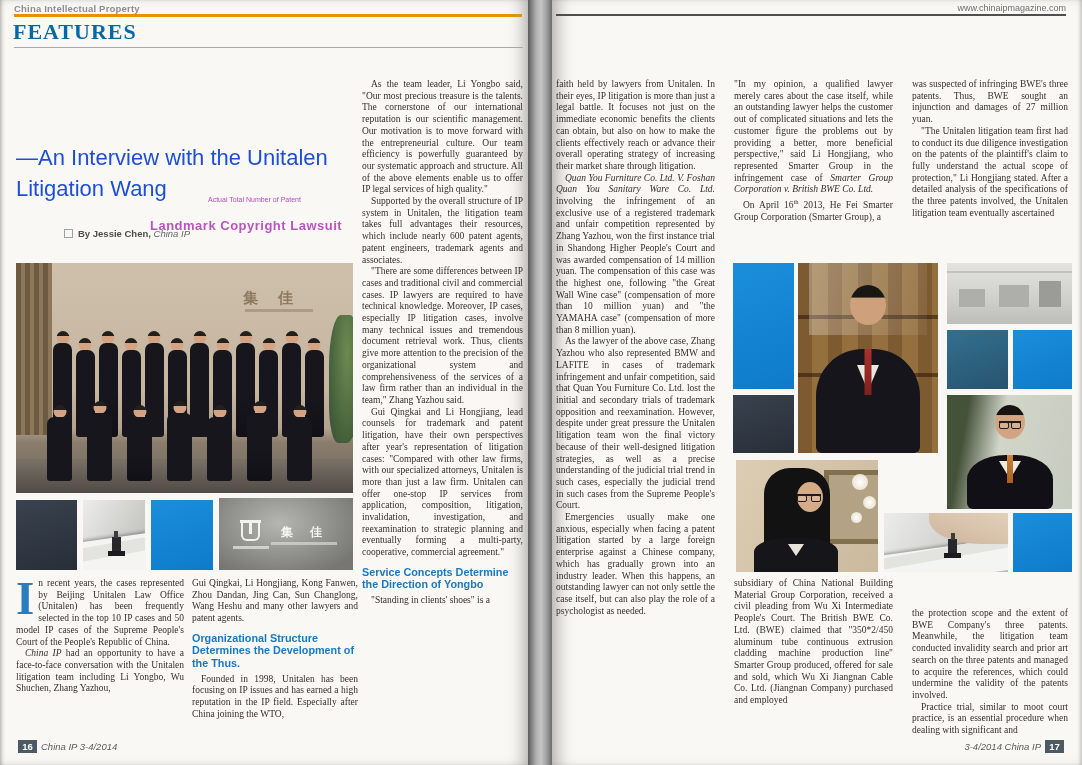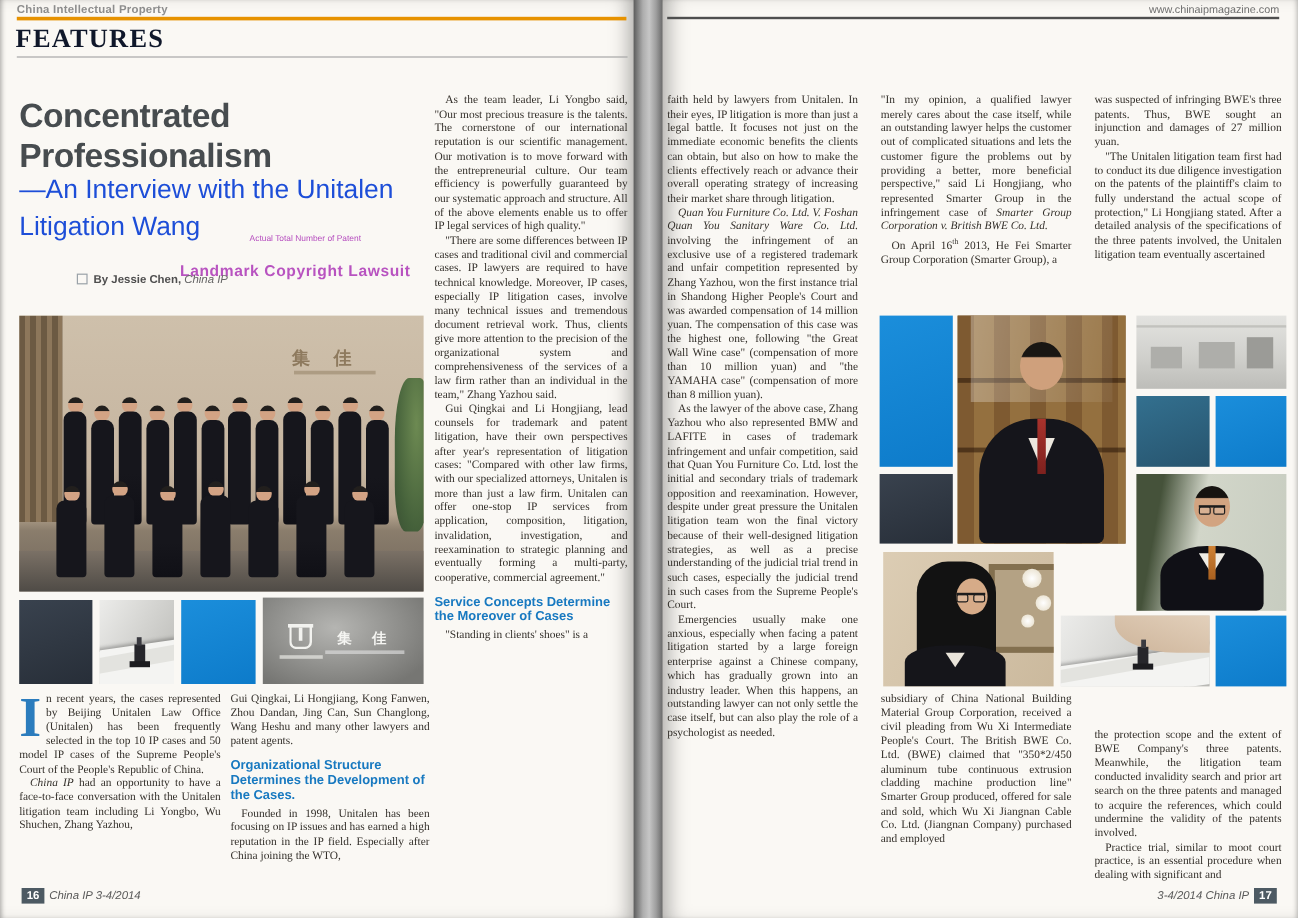--- a/index.html
+++ b/index.html
@@ -7,21 +7,21 @@
   .spread{position:relative;width:1082px;height:765px;}
   .page{position:absolute;top:0;height:765px;background:#faf8f4;}
   .page-left{left:0;width:530px;box-shadow:inset -14px 0 18px -10px rgba(0,0,0,.38), inset 3px 0 4px -2px rgba(0,0,0,.35);}
   .page-right{left:552px;width:530px;box-shadow:inset 14px 0 18px -10px rgba(0,0,0,.34), inset -3px 0 4px -2px rgba(0,0,0,.3);}
   .gutter{position:absolute;left:528px;top:0;width:26px;height:765px;
     background:linear-gradient(90deg,#5c5c5c,#adadad 30%,#c6c6c6 50%,#9e9e9e 72%,#585858);}
 
   
   .ph-brand{position:absolute;left:14px;top:3px;font-family:"Liberation Sans",sans-serif;font-size:9.5px;font-weight:bold;color:#8d8d8d;letter-spacing:.2px;}
   .ph-rule-orange{position:absolute;left:14px;top:14px;width:508px;height:2.5px;background:#e79200;}
-  .ph-section{position:absolute;left:13px;top:19px;font-family:"Liberation Serif",serif;font-size:22px;font-weight:bold;color:#0f172a;letter-spacing:1px;}
+  .ph-section{position:absolute;left:13px;top:19px;font-family:"Liberation Serif",serif;font-size:22px;font-weight:bold;color:#0369a1;letter-spacing:1px;}
   .ph-rule-gray{position:absolute;left:14px;top:47px;width:509px;height:1px;background:#a8a8a8;}
   .ph-url{position:absolute;right:16px;top:3px;font-family:"Liberation Sans",sans-serif;font-size:9px;color:#6e6e6e;}
   .ph-rule-dark{position:absolute;left:4px;top:14px;width:510px;height:2px;background:#4f4f4f;}
 
   
   .title{position:absolute;left:16px;top:80px;margin:0;font-family:"Liberation Sans",sans-serif;font-size:28px;line-height:33px;font-weight:bold;color:#474c4f;letter-spacing:-.4px;}
   .subtitle{position:absolute;left:16px;top:142px;font-family:"Liberation Sans",sans-serif;font-size:22px;line-height:31px;font-weight:400;color:#1d4ed8;}
   .ghost{position:absolute;font-family:"Liberation Sans",sans-serif;color:#a21caf;filter:blur(.4px);}
   .ghost1{left:208px;top:196px;font-size:7px;opacity:.8;}
   .ghost2{left:150px;top:218px;font-size:13px;font-weight:bold;opacity:.75;letter-spacing:.5px;}
@@ -120,21 +120,20 @@
 <body>
 
 <div class="spread">
 
   <div class="page page-left">
     <div class="ph-brand">China Intellectual Property</div>
     <div class="ph-rule-orange"></div>
     <div class="ph-section">FEATURES</div>
     <div class="ph-rule-gray"></div>
 
-    <h1 class="title"><span>Concentrated</span><br><span>Professionalism</span></h1>
     <div class="subtitle"><span>—An Interview with the Unitalen</span><br><span>Litigation Wang</span></div>
 
     <div class="ghost ghost1">Actual Total Number of Patent</div>
     <div class="ghost ghost2">Landmark Copyright Lawsuit</div>
 
     <div class="byline"><span class="byline-sq"></span><b>By</b>&nbsp;<b>Jessie Chen,</b>&nbsp;<i>China IP</i></div>
 
     <div class="groupphoto">
       <div class="gp-slats"></div>
       <div class="gp-floor"></div>
@@ -179,28 +178,29 @@
       <div class="rc-sign">集 佳</div>
       <div class="rc-signline"></div>
     </div>
 
     <div class="col col1">
       <p class="p noindent"><span class="dropcap">I</span><span>n recent years, the cases represented by Beijing Unitalen Law Office (Unitalen) has been frequently selected in the top 10 IP cases and 50 model IP cases of the Supreme People's Court of the People's Republic of China.</span></p>
       <p class="p"><i>China IP</i><span> had an opportunity to have a face-to-face conversation with the Unitalen litigation team including Li Yongbo, Wu Shuchen, Zhang Yazhou,</span></p>
     </div>
     <div class="col col2">
       <p class="p noindent">Gui Qingkai, Li Hongjiang, Kong Fanwen, Zhou Dandan, Jing Can, Sun Changlong, Wang Heshu and many other lawyers and patent agents.</p>
-      <h3 class="bluehead">Organizational Structure Determines the Development of the Cases.</h3>
+      <h3 class="bluehead">Organizational Structure Determines the Development of the Thus.</h3>
       <p class="p">Founded in 1998, Unitalen has been focusing on IP issues and has earned a high reputation in the IP field. Especially after China joining the WTO,</p>
     </div>
     <div class="col col3">
       <p class="p">As the team leader, Li Yongbo said, "Our most precious treasure is the talents. The cornerstone of our international reputation is our scientific management. Our motivation is to move forward with the entrepreneurial culture. Our team efficiency is powerfully guaranteed by our systematic approach and structure. All of the above elements enable us to offer IP legal services of high quality."</p>
+      <p class="p">Supported by the overall structure of IP system in Unitalen, the litigation team takes full advantages their resources, which include nearly 600 patent agents, patent engineers, trademark agents and associates.</p>
       <p class="p">"There are some differences between IP cases and traditional civil and commercial cases. IP lawyers are required to have technical knowledge. Moreover, IP cases, especially IP litigation cases, involve many technical issues and tremendous document retrieval work. Thus, clients give more attention to the precision of the organizational system and comprehensiveness of the services of a law firm rather than an individual in the team," Zhang Yazhou said.</p>
       <p class="p">Gui Qingkai and Li Hongjiang, lead counsels for trademark and patent litigation, have their own perspectives after year's representation of litigation cases: "Compared with other law firms, with our specialized attorneys, Unitalen is more than just a law firm. Unitalen can offer one-stop IP services from application, composition, litigation, invalidation, investigation, and reexamination to strategic planning and eventually forming a multi-party, cooperative, commercial agreement."</p>
-      <h3 class="bluehead">Service Concepts Determine the Moreover of Cases</h3>
+      <h3 class="bluehead">Service Concepts Determine the Direction of Yongbo</h3>
       <p class="p">"Standing in clients' shoes" is a</p>
     </div>
 
     <div class="footer footer-left"><span class="pagebox">16</span><span>China IP 3-4/2014</span></div>
   </div>
 
   <div class="gutter"></div>
 
   <div class="page page-right">
     <div class="ph-url">www.chinaipmagazine.com</div>

